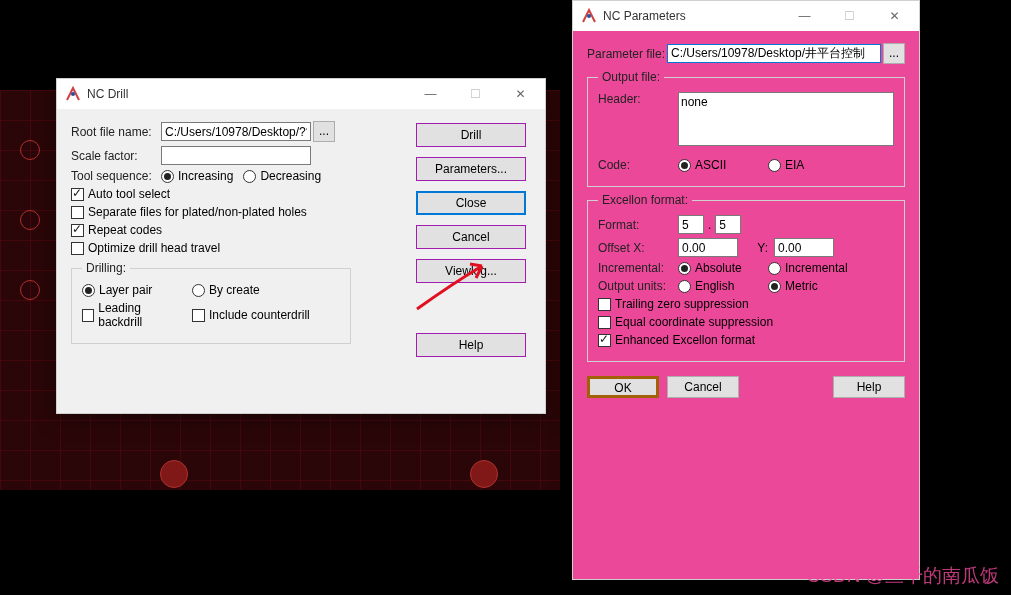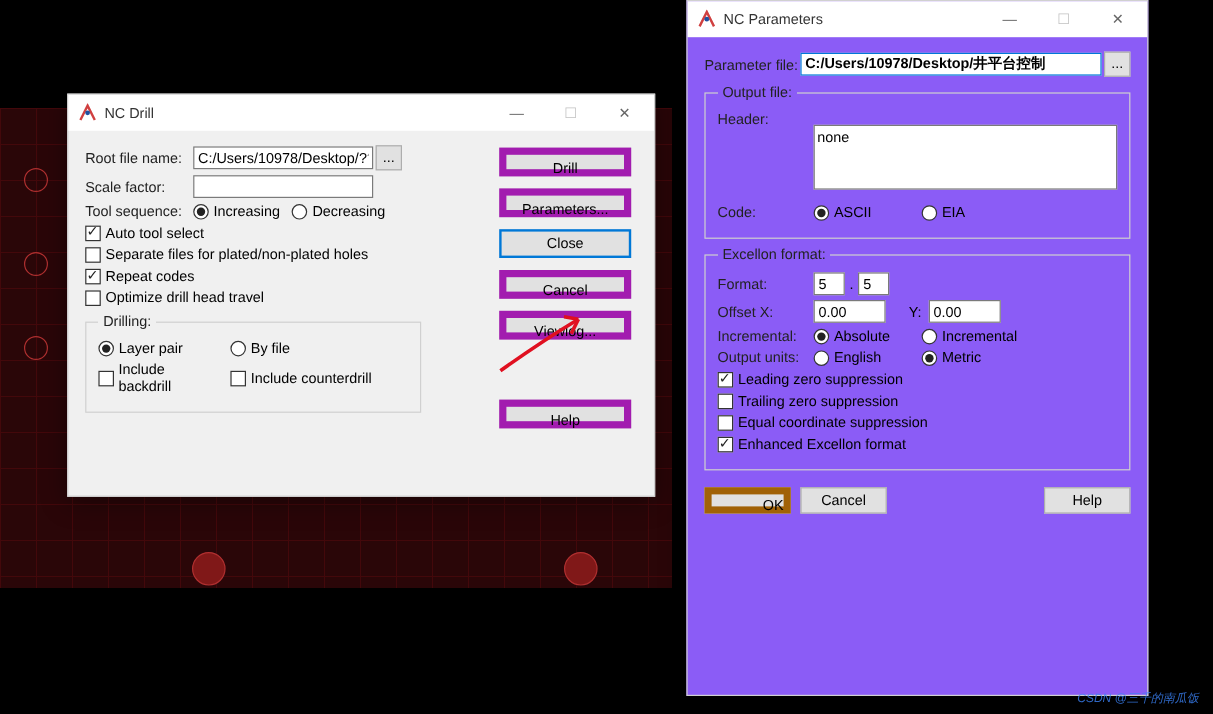--- a/index.html
+++ b/index.html
@@ -19,40 +19,40 @@
   .win-controls { display: flex; }
   .win-btn { width: 45px; height: 29px; display: flex; align-items: center; justify-content: center; color: #666; }
 
   .body { padding: 12px 14px; }
   .row { display: flex; align-items: center; margin-bottom: 4px; }
   .lbl { width: 90px; color: #222; }
   .lbl2 { width: 80px; color: #222; }
   input[type=text] { border: 1px solid #7a7a7a; padding: 1px 3px; height: 19px; background: #fff; }
   textarea { border: 1px solid #7a7a7a; padding: 2px; resize: none; background: #fff; font-family: inherit; font-size: 12px; }
   .browse { width: 22px; height: 21px; background: #e1e1e1; border: 1px solid #adadad; text-align: center; margin-left: 2px; line-height:18px; }
-  .btn { width: 110px; height: 24px; background: #e1e1e1; border: 6px solid #a21caf; text-align: center; line-height: 22px; margin-bottom: 10px; }
+  .btn { width: 110px; height: 24px; background: #e1e1e1; border: 1px solid #a21caf; text-align: center; line-height: 22px; margin-bottom: 10px; }
   .btn.focus { border: 2px solid #0078d7; line-height:20px; }
   .btn-sm { width: 72px; height: 22px; background: #e1e1e1; border: 1px solid #adadad; text-align: center; line-height: 20px; display:inline-block; }
-  .btn-sm.focus { border: 6px solid #a16207; line-height:18px;text-align:right; }
+  .btn-sm.focus { border: 3px solid #a16207; line-height:18px; }
 
   .radio, .check { display: inline-flex; align-items: center; margin-right: 10px; }
   .radio .r { width: 13px; height: 13px; border: 1px solid #333; border-radius: 50%; margin-right: 4px; position: relative; background:#fff; }
   .radio.sel .r::after { content:""; position:absolute; left:2px; top:2px; width:7px; height:7px; background:#222; border-radius:50%; }
   .check .c { width: 13px; height: 13px; border: 1px solid #333; margin-right: 4px; position: relative; background:#fff; }
   .check.sel .c::after { content:"✓"; position:absolute; left:0px; top:-3px; font-size:12px; color:#222; }
 
   fieldset { border: 1px solid #d0d0d0; margin: 6px 0; padding: 8px 10px 10px; }
   legend { padding: 0 4px; color: #222; }
 
   .ncdrill-left { float:left; width: 280px; }
   .ncdrill-right { float:right; width: 120px; display:flex; flex-direction:column; align-items:center; padding-top:2px; }
 
   .arrow { position:absolute; left:355px; top:175px; pointer-events:none; }
 
-  .watermark { position: absolute; right: 12px; bottom: 6px; color: #3b82f6; font-size: 10px; font-style: italic; opacity: .8; }
+  .watermark { position: absolute; right: 12px; bottom: 6px; color: #ec4899; font-size: 19px; opacity: .8; }
 </style>
 </head>
 <body>
 
 <div class="pcb-bg">
   <div class="pcb-pad" style="left:20px;top:50px;width:20px;height:20px"></div>
   <div class="pcb-pad" style="left:20px;top:120px;width:20px;height:20px"></div>
   <div class="pcb-pad" style="left:20px;top:190px;width:20px;height:20px"></div>
   <div class="pcb-pad" style="left:160px;top:370px;width:28px;height:28px;background:#801818"></div>
   <div class="pcb-pad" style="left:470px;top:370px;width:28px;height:28px;background:#801818"></div>
@@ -122,27 +122,27 @@
 
       <fieldset>
         <legend>Drilling:</legend>
         <div class="row">
           <span class="radio sel" style="width:100px">
               <span class="r"></span>
               <span>Layer pair</span>
             </span>
           <span class="radio">
               <span class="r"></span>
-              <span>By file</span>
+              <span>By create</span>
             </span>
         </div>
         <div class="row">
           <span class="check" style="width:100px">
               <span class="c"></span>
-              <span>Include backdrill</span>
+              <span>Leading backdrill</span>
             </span>
           <span class="check">
               <span class="c"></span>
               <span>Include counterdrill</span>
             </span>
         </div>
       </fieldset>
     </div>
 
     <div class="ncdrill-right">
@@ -156,47 +156,47 @@
     </div>
     <div style="clear:both"></div>
   </div>
 
   <svg class="arrow" width="90" height="60">
     <path d="M5 55 Q 40 30 70 12" stroke="#e01020" stroke-width="3" fill="none"></path>
     <path d="M70 12 L58 10 M70 12 L64 24" stroke="#e01020" stroke-width="3" fill="none"></path>
   </svg>
 </div>
 
-<div class="window" style="left:572px; top:0; width:385px; height:580px; background:#8b5cf6;">
+<div class="window" style="left:572px; top:0; width:348px; height:580px; background:#ec4899;">
   <div class="titlebar">
     <span class="icon">
       <svg viewBox="0 0 16 16">
           <path d="M2 14 L8 2 L14 14" stroke="#d04040" stroke-width="2" fill="none"></path>
           <circle cx="8" cy="8" r="2" fill="#2050a0"></circle>
         </svg>
     </span>
     <span class="title">NC Parameters</span>
     <div class="win-controls">
       <div class="win-btn">—</div>
       <div class="win-btn" style="opacity:.4">☐</div>
       <div class="win-btn close">✕</div>
     </div>
   </div>
   <div class="body" style="padding:12px 14px 8px;">
     <div class="row">
       <span class="lbl2">Parameter file:</span>
-      <input type="text" style="flex: 1 1 0%; border: 1px solid rgb(0, 120, 215); font-weight: bold;" value="C:/Users/10978/Desktop/井平台控制">
+      <input type="text" style="flex: 1 1 0%; border: 1px solid rgb(0, 120, 215);" value="C:/Users/10978/Desktop/井平台控制">
       <div class="browse">...</div>
     </div>
 
     <fieldset>
       <legend>Output file:</legend>
       <div class="row" style="align-items:flex-start">
         <span class="lbl2">Header:</span>
-        <textarea style="flex: 1 1 0%; height: 54px; margin-top: 12px;">none</textarea>
+        <textarea style="flex: 1 1 0%; height: 54px;">none</textarea>
       </div>
       <div style="height:8px"></div>
       <div class="row">
         <span class="lbl2">Code:</span>
         <span class="radio sel" style="width:80px">
             <span class="r"></span>
             <span>ASCII</span>
           </span>
         <span class="radio">
             <span class="r"></span>
@@ -234,26 +234,20 @@
         <span class="lbl2">Output units:</span>
         <span class="radio" style="width:80px">
             <span class="r"></span>
             <span>English</span>
           </span>
         <span class="radio sel">
             <span class="r"></span>
             <span>Metric</span>
           </span>
       </div>
-      <div class="row">
-          <span class="check sel">
-            <span class="c"></span>
-            <span>Leading zero suppression</span>
-          </span>
-        </div>
       <div class="row">
           <span class="check">
             <span class="c"></span>
             <span>Trailing zero suppression</span>
           </span>
         </div>
       <div class="row">
           <span class="check">
             <span class="c"></span>
             <span>Equal coordinate suppression</span>

